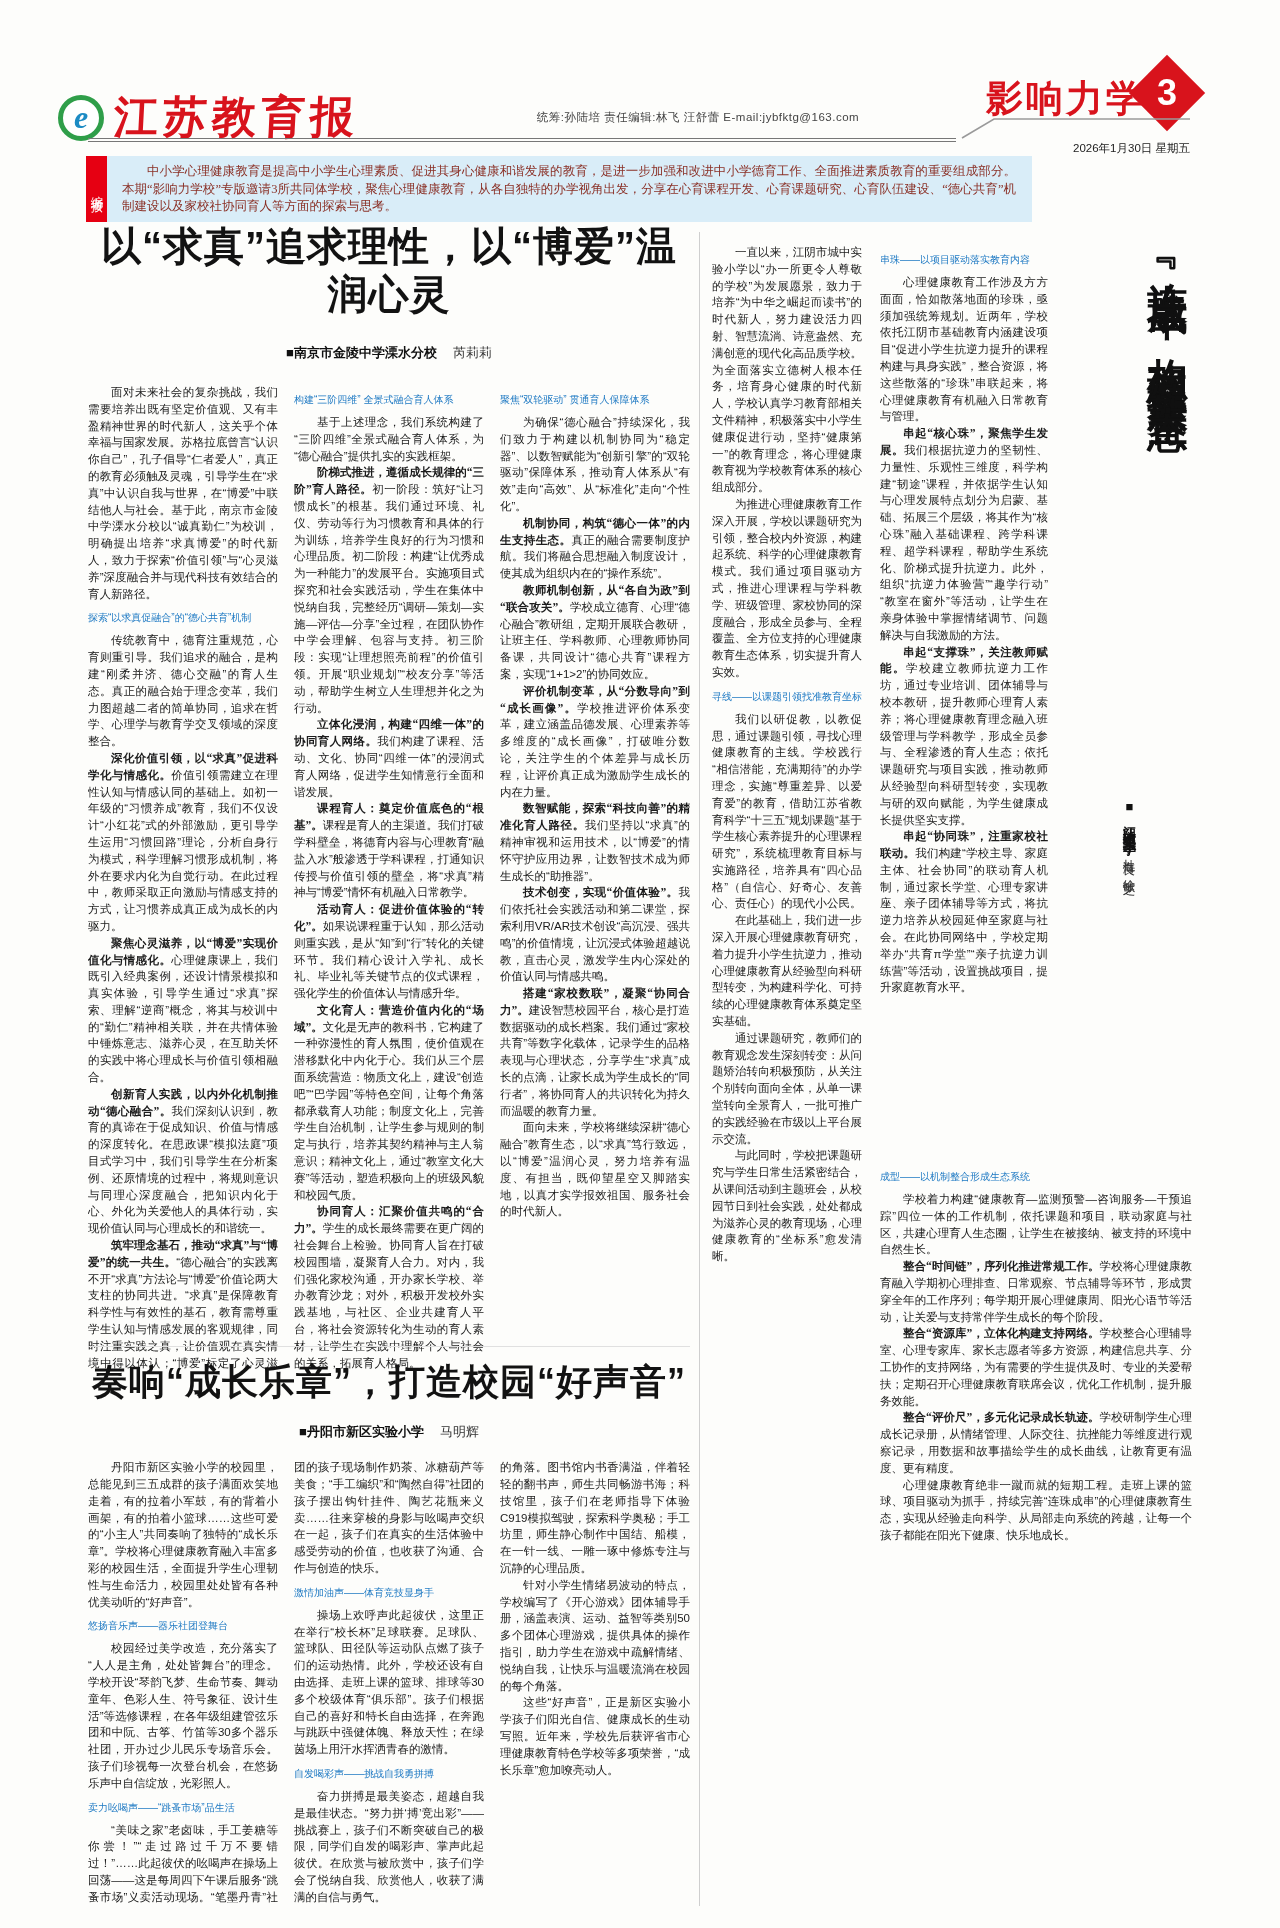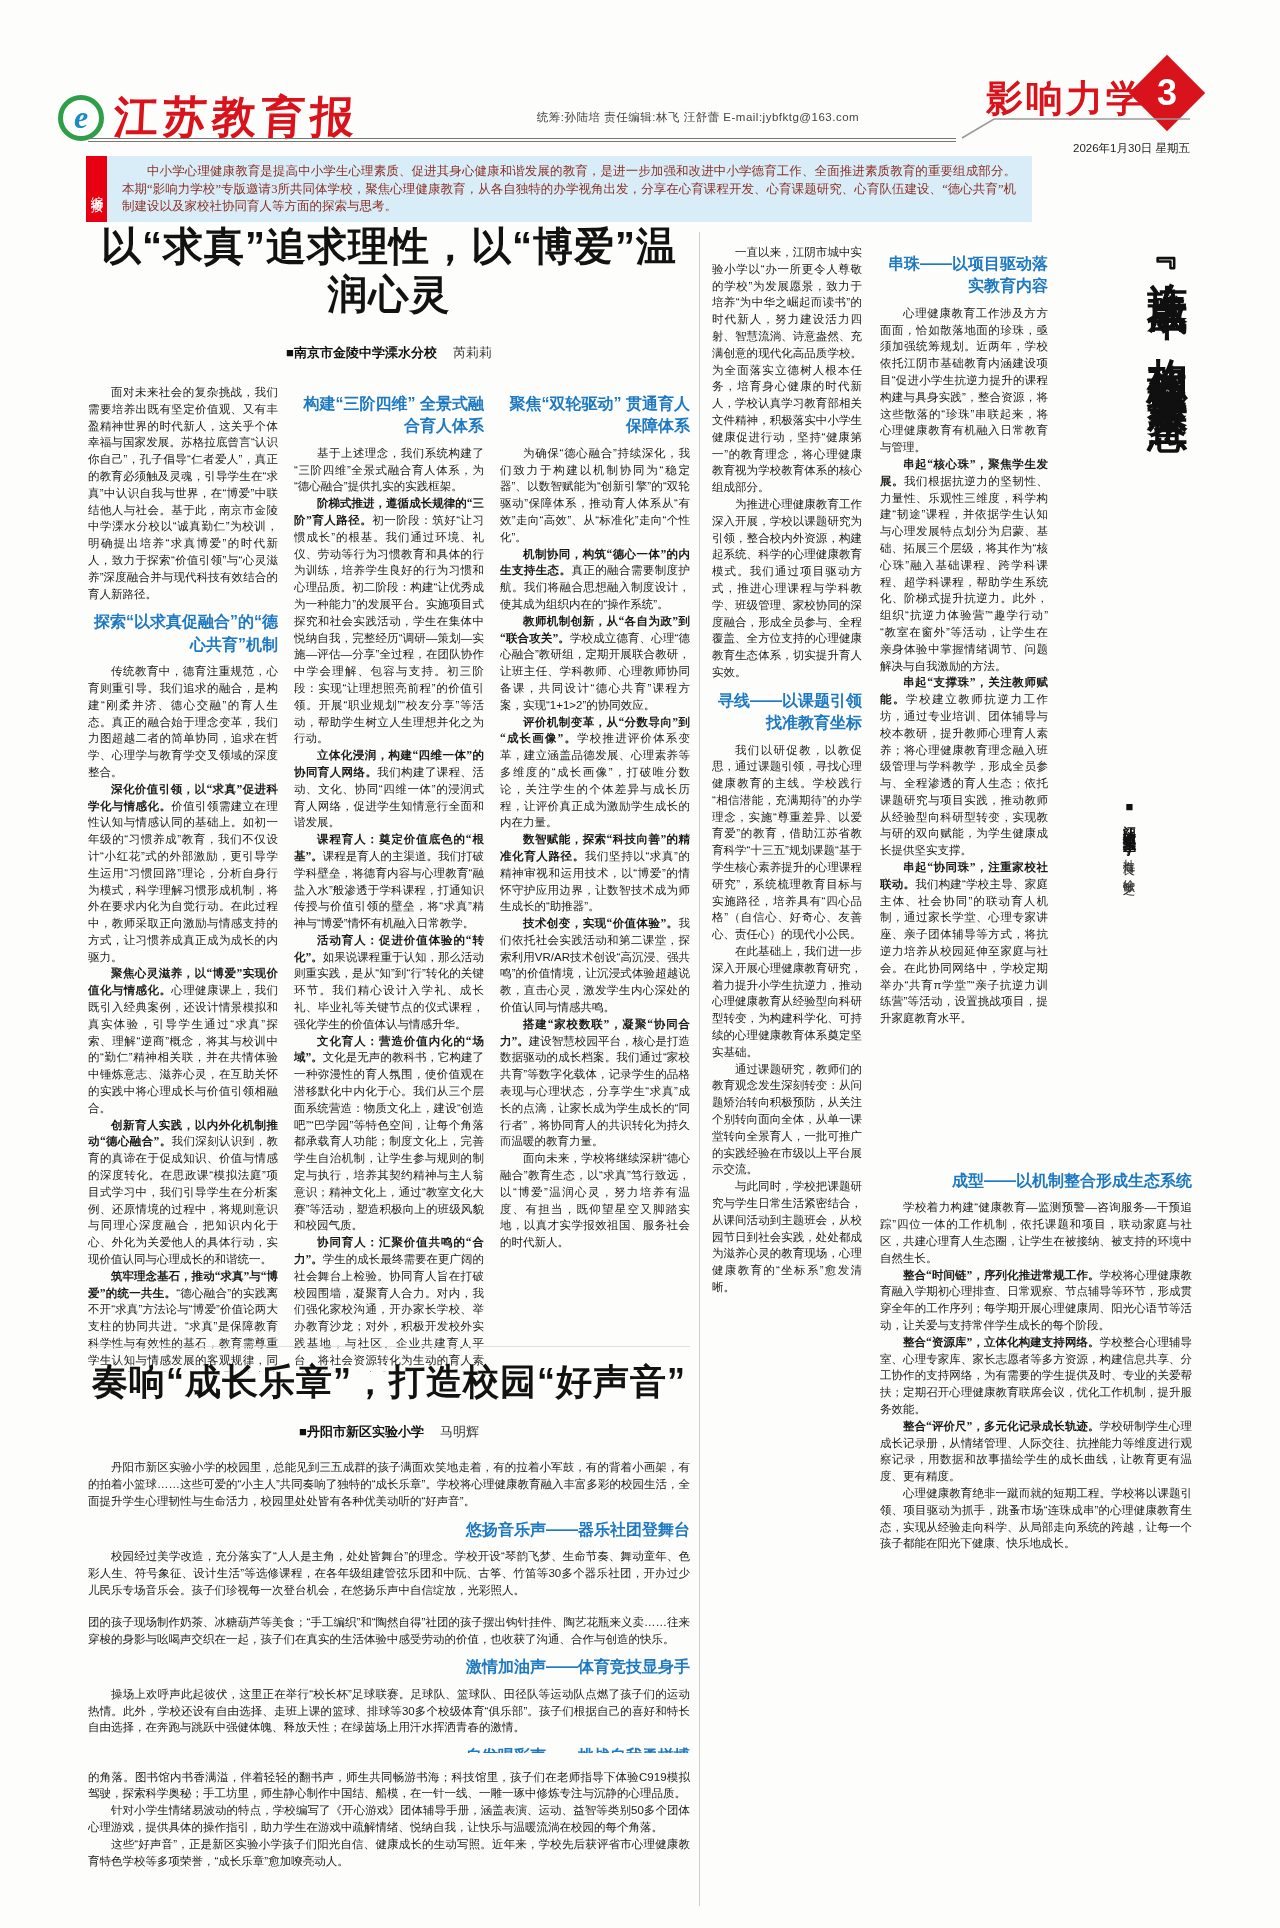--- a/index.html
+++ b/index.html
@@ -40,41 +40,41 @@
     text-orientation:upright;display:flex;align-items:center;justify-content:center;
     font-size:12.5px;letter-spacing:2px;}
   .ednote-text{margin:0;font-size:12.5px;line-height:17.5px;color:var(--ednote_text);
     font-family:"Liberation Serif",serif;text-indent:2em;text-align:justify;}
 
   
   .col{font-size:11.5px;line-height:16.8px;color:var(--body_ink);overflow:hidden;text-align:justify;}
   .col p{margin:0;text-indent:2em;}
   .col p.noindent{text-indent:0;}
   .col b{font-weight:700;font-family:"Liberation Serif",serif;}
-  .col h3.sub{font-size:16px;color:var(--subhead_blue);text-align:right;font-weight:700;
+  .col h3.sub{font-size:10px;color:var(--subhead_blue);text-align:left;font-weight:400;
     margin:9px 0 7px;line-height:1.4;text-indent:0;}
   .byline{text-align:center;font-size:13px;color:#111;font-weight:700;}
   .byline .author{font-weight:400;color:#333;font-family:Liberation Sans, sans-serif;margin-left:16px;}
 
   
   .art1{position:absolute;left:88px;top:222px;width:602px;}
   .art1 h1{margin:0;font-size:40px;line-height:1.2;text-align:center;color:#121212;
     font-weight:700;letter-spacing:1px;}
   .art1 .byline{margin-top:26px;}
   .art1 .cols{display:flex;gap:16px;margin-top:22px;height:988px;}
   .art1 .cols .col{flex:1;}
 
   .hdivider{position:absolute;left:88px;top:1346px;width:602px;border-top:1px solid #e0e0e0;}
 
   
   .art2{position:absolute;left:88px;top:1360px;width:602px;}
   .art2 h1{margin:0;font-size:36px;line-height:1.2;text-align:center;color:#121212;
     font-weight:700;letter-spacing:1px;}
   .art2 .byline{margin-top:20px;}
-  .art2 .cols{display:flex;gap:16px;margin-top:18px;height:448px;flex-direction:column;}
+  .art2 .cols{display:flex;gap:16px;margin-top:18px;height:448px;}
   .art2 .cols .col{flex:1;}
 
   
   .vdivider{position:absolute;left:699px;top:232px;height:1674px;border-left:1px solid #cfcfcf;}
 
   
   .art3{position:absolute;left:712px;top:244px;width:480px;height:1680px;display:flex;gap:18px;}
   .a3colA{width:150px;height:1680px;flex:0 0 150px;}
   .a3right{flex:1;display:flex;flex-direction:column;}
   .a3top{display:flex;gap:8px;height:905px;}
@@ -208,18 +208,18 @@
           </div>
           <h2 class="vtitle">『连珠成串』，构建心理健康教育生态</h2>
         </div>
       </div>
       <div class="col a3bottom">
           <h3 class="sub">成型——以机制整合形成生态系统</h3>
           <p>学校着力构建“健康教育—监测预警—咨询服务—干预追踪”四位一体的工作机制，依托课题和项目，联动家庭与社区，共建心理育人生态圈，让学生在被接纳、被支持的环境中自然生长。</p>
           <p><b>整合“时间链”，序列化推进常规工作。</b>学校将心理健康教育融入学期初心理排查、日常观察、节点辅导等环节，形成贯穿全年的工作序列；每学期开展心理健康周、阳光心语节等活动，让关爱与支持常伴学生成长的每个阶段。</p>
           <p><b>整合“资源库”，立体化构建支持网络。</b>学校整合心理辅导室、心理专家库、家长志愿者等多方资源，构建信息共享、分工协作的支持网络，为有需要的学生提供及时、专业的关爱帮扶；定期召开心理健康教育联席会议，优化工作机制，提升服务效能。</p>
           <p><b>整合“评价尺”，多元化记录成长轨迹。</b>学校研制学生心理成长记录册，从情绪管理、人际交往、抗挫能力等维度进行观察记录，用数据和故事描绘学生的成长曲线，让教育更有温度、更有精度。</p>
-          <p>心理健康教育绝非一蹴而就的短期工程。学校将以课题引领、项目驱动为抓手，跳蚤市场“连珠成串”的心理健康教育生态，实现从经验走向科学、从局部走向系统的跨越，让每一个孩子都能在阳光下健康、快乐地成长。</p>
+          <p>心理健康教育绝非一蹴而就的短期工程。走班上课的篮球、项目驱动为抓手，持续完善“连珠成串”的心理健康教育生态，实现从经验走向科学、从局部走向系统的跨越，让每一个孩子都能在阳光下健康、快乐地成长。</p>
         </div>
     </div>
   </article>
 
 </div>
 
 </body></html>

